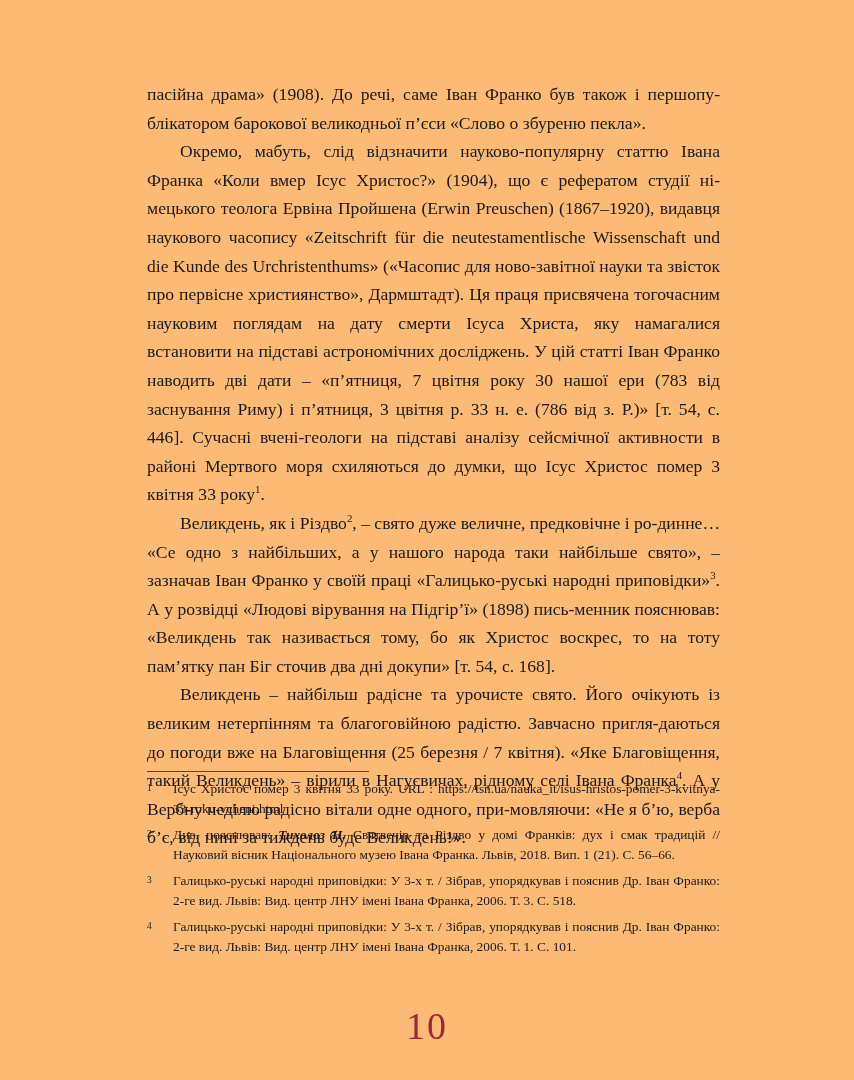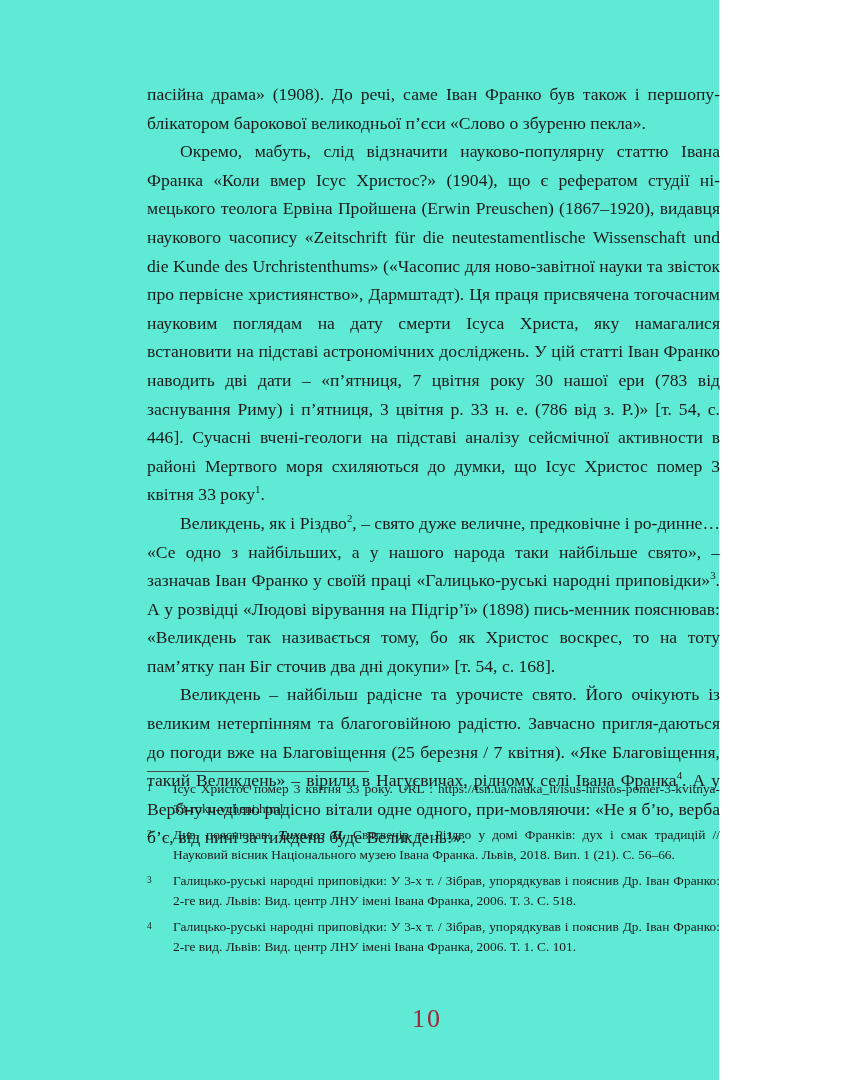--- a/index.html
+++ b/index.html
@@ -14,23 +14,23 @@
     position: relative;
     font-family: "Liberation Serif", "DejaVu Serif", serif;
     color: #1a1a1a;
     overflow: hidden;
   }
 
   .page {
     position: absolute;
     left: 0;
     top: 0;
-    width: 719px;
+    width: 854px;
     height: 1080px;
-    background: #5eead4;
+    background: #fdba74;
   }
 
   .content {
     position: absolute;
     left: 147px;
     top: 80px;
     width: 573px;
   }
 
   .body-text {
@@ -95,21 +95,21 @@
   .fn-item i { font-style: italic; font-weight: bold; }
 
   
   .page-number {
     position: absolute;
     left: 0;
     top: 1004px;
     width: 854px;
     text-align: center;
     color: #9e2739;
-    font-size: 26px;
+    font-size: 38px;
     letter-spacing: 2px;
     font-family: "Liberation Serif", "DejaVu Serif", serif;
   }
 </style>
 </head>
 <body>
 
 <div class="page">
 
   <div class="content">

